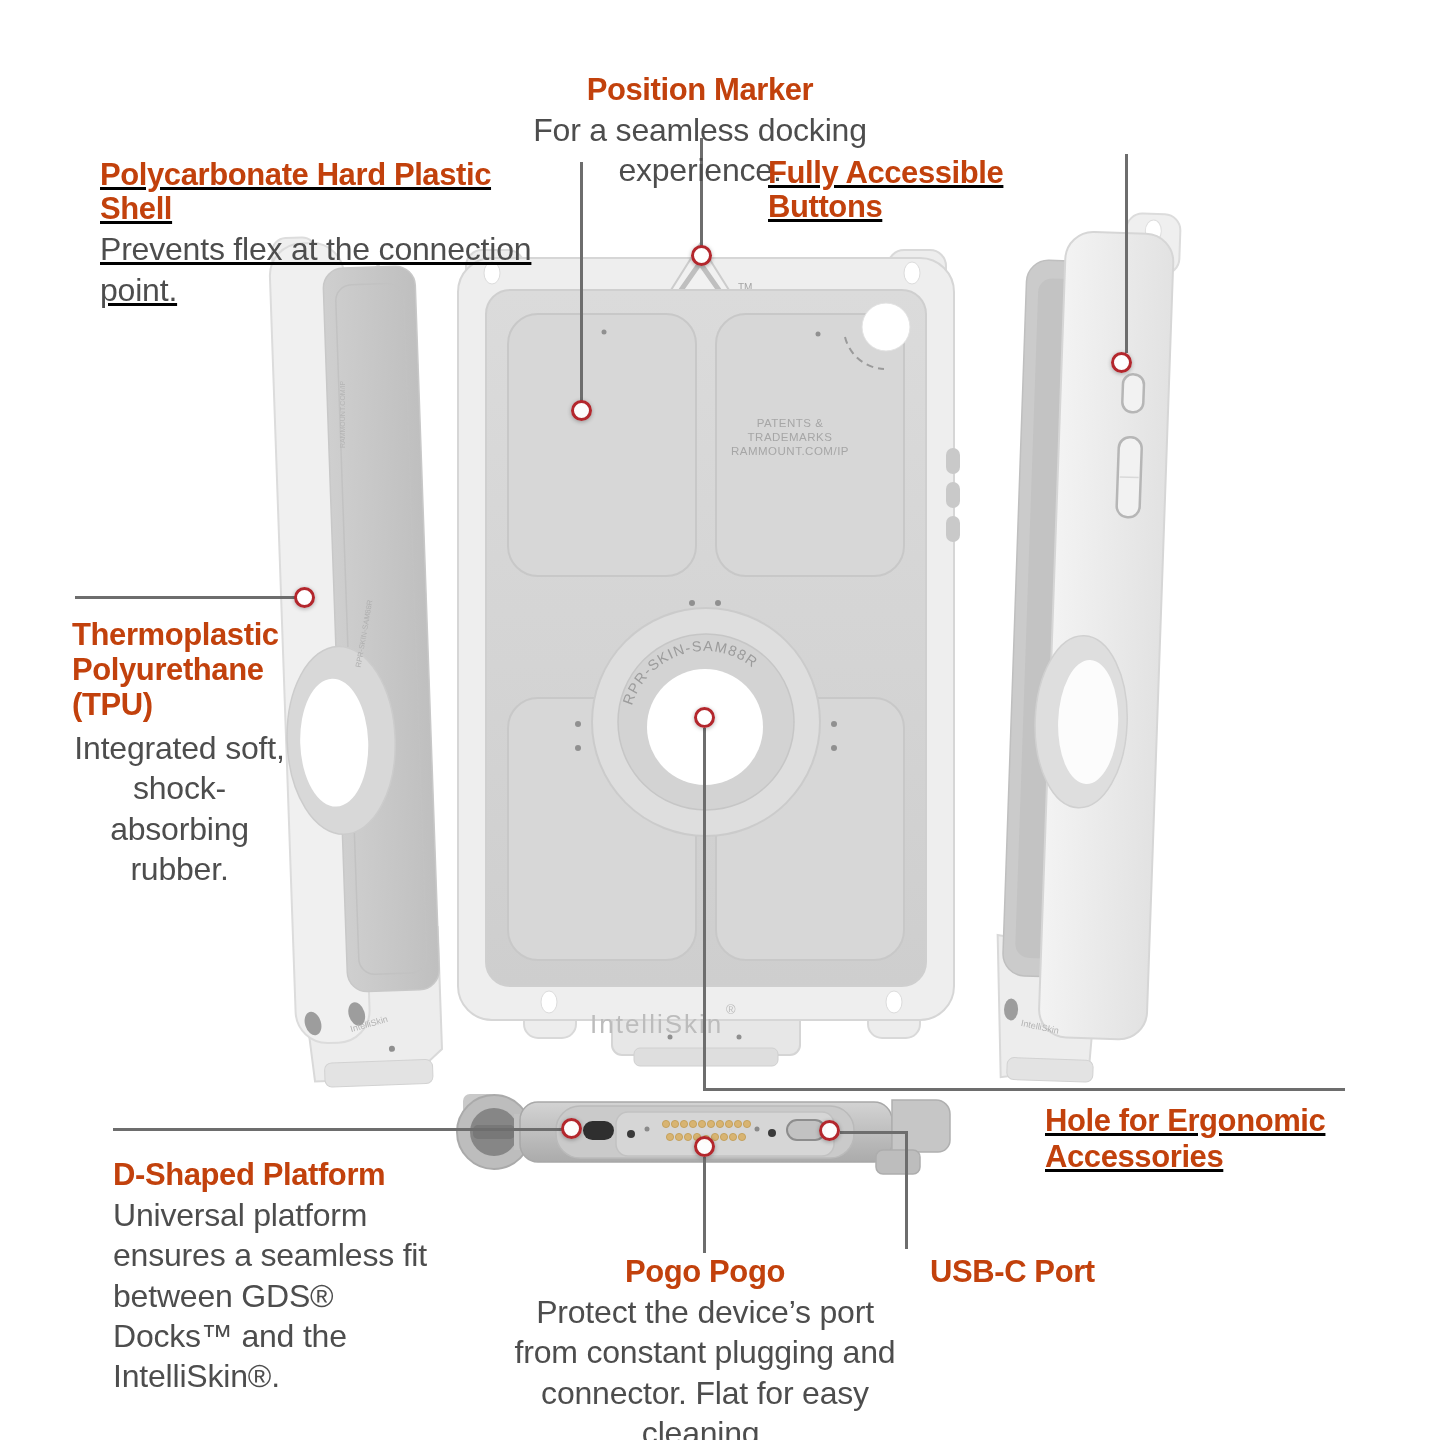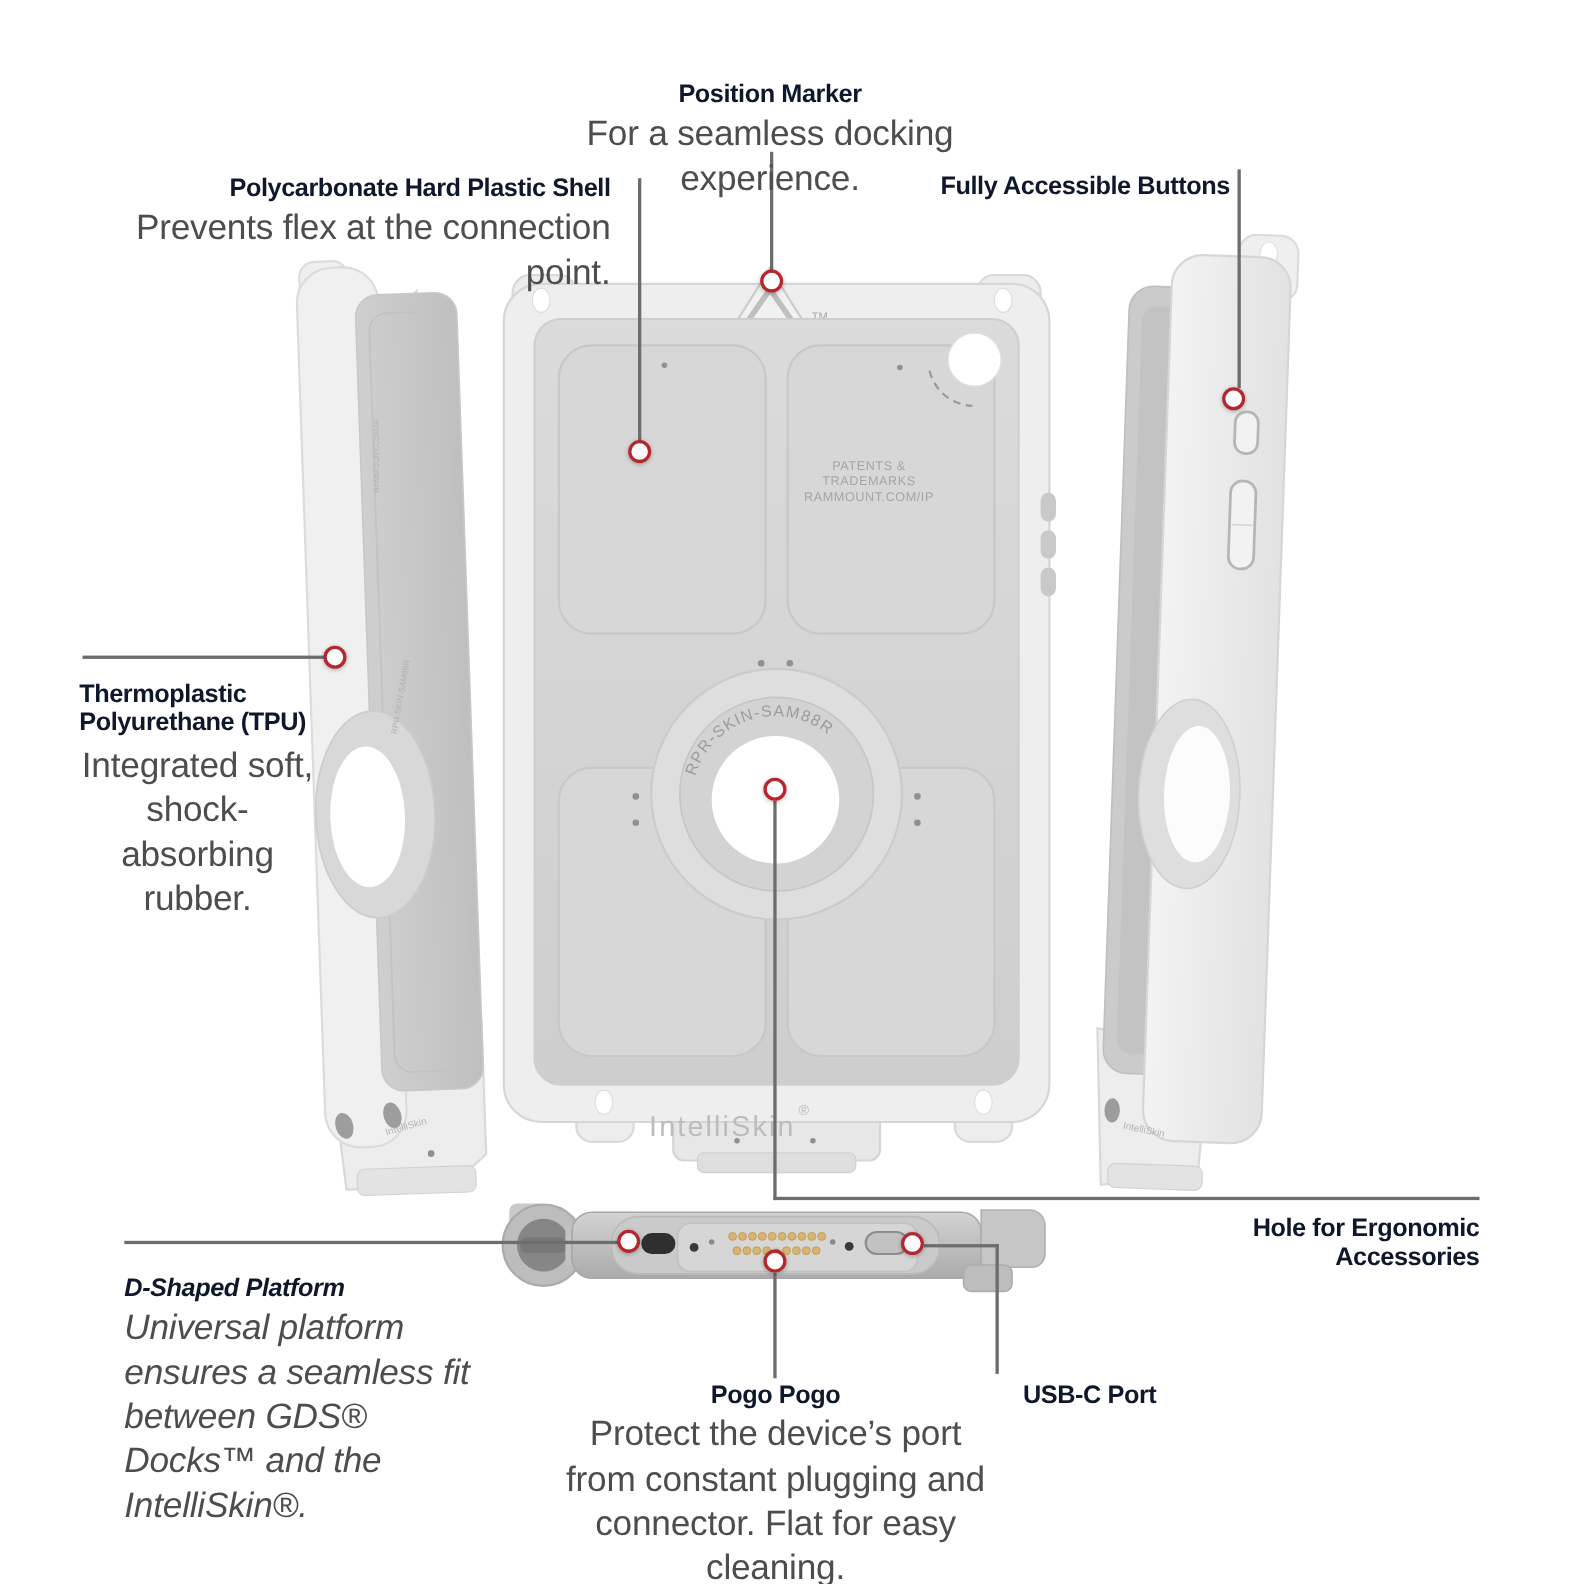--- a/index.html
+++ b/index.html
@@ -1,23 +1,23 @@
 <!DOCTYPE html>
 <html><head>
 <meta charset="utf-8">
 <style>
   html,body{margin:0;padding:0;background:#fff;}
   #stage{position:relative;width:1440px;height:1440px;background:#fff;overflow:hidden;
          font-family:"Liberation Sans","DejaVu Sans",sans-serif;}
   #art{position:absolute;left:0;top:0;width:1440px;height:1440px;}
   .callout{position:absolute;}
-  .c-title{font-weight:bold;font-size:23px;line-height:1.1;color:#0f172a;letter-spacing:-0.4px;}
+  .c-title{font-weight:bold;font-size:31px;line-height:1.1;color:#c2410c;letter-spacing:-0.4px;}
   .c-desc{font-size:32px;line-height:1.26;color:#4d4d4d;margin-top:3px;letter-spacing:-0.2px;}
   .t-center{text-align:center;}
-  .t-right{text-align:right;}
+  .t-right{text-align:left;text-decoration:underline;}
   .line{position:absolute;background:#6d6d6d;}
   .marker{position:absolute;width:21px;height:21px;box-sizing:border-box;border:3.5px solid #b3272d;
           border-radius:50%;background:rgba(255,255,255,0.95);box-shadow:0 1px 4px rgba(0,0,0,0.30);}
   svg text{font-family:"Liberation Sans","DejaVu Sans",sans-serif;}
 </style>
 </head>
 <body>
 
 <div id="stage">
 
@@ -199,21 +199,21 @@
 
   <div class="callout t-right" style="left:768px;top:156px;width:350px;">
     <div class="c-title">Fully Accessible Buttons</div>
   </div>
 
   <div class="callout" style="left:72px;top:617px;width:215px;">
     <div class="c-title" style="line-height:1.13;">Thermoplastic Polyurethane (TPU)</div>
     <div class="c-desc" style="margin-top:6px;text-align:center;">Integrated soft, shock-absorbing rubber.</div>
   </div>
 
-  <div class="callout" style="left:113px;top:1158px;width:320px;font-style:italic;">
+  <div class="callout" style="left:113px;top:1158px;width:320px;">
     <div class="c-title">D-Shaped Platform</div>
     <div class="c-desc">Universal platform ensures a seamless fit between GDS® Docks™ and the IntelliSkin®.</div>
   </div>
 
   <div class="callout t-center" style="left:505px;top:1255px;width:400px;">
     <div class="c-title">Pogo Pogo</div>
     <div class="c-desc">Protect the device’s port from constant plugging and connector. Flat for easy cleaning.</div>
   </div>
 
   <div class="callout" style="left:930px;top:1255px;width:445px;">

